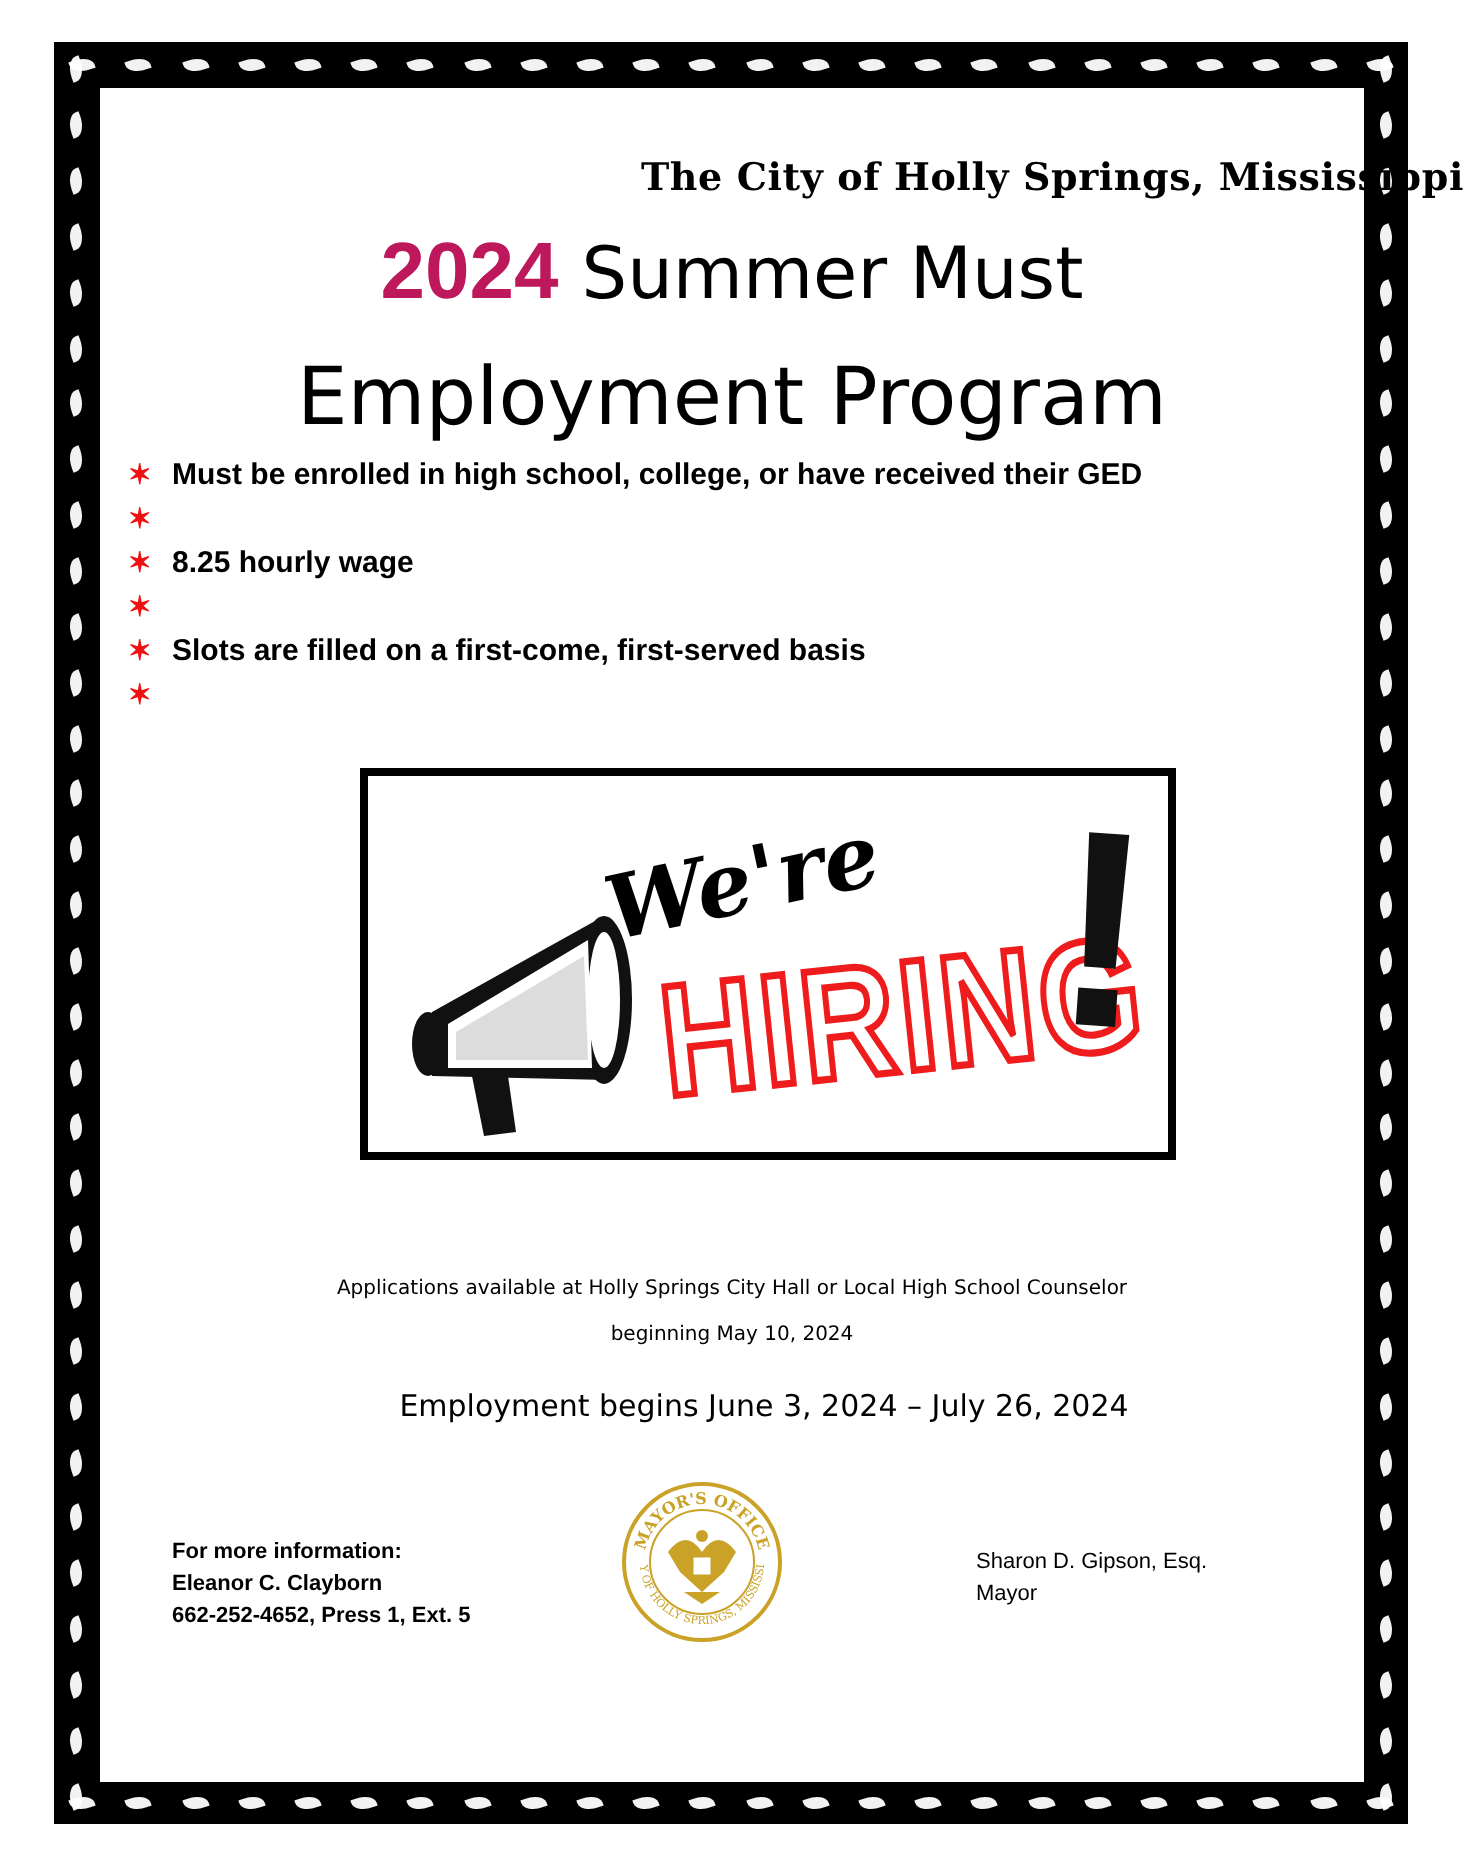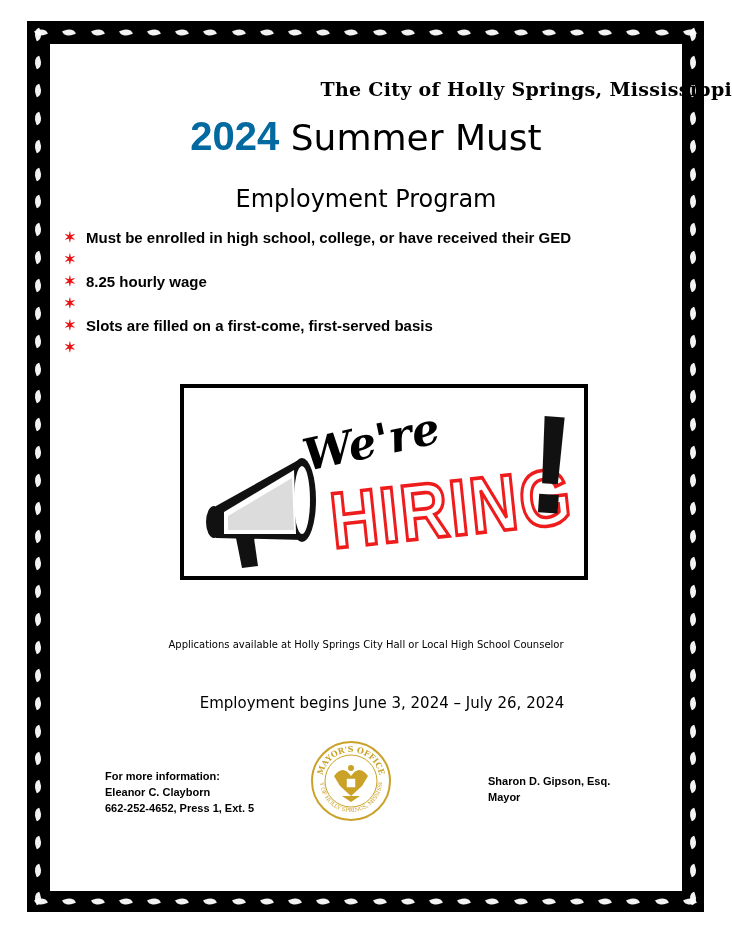--- a/index.html
+++ b/index.html
@@ -8,31 +8,31 @@
   .vine-h, .vine-v { position:absolute; }
   .vine-h { left:0; right:0; height:22px; display:flex; align-items:center; justify-content:space-around; overflow:hidden; }
   .vine-h.top { top:0; } .vine-h.bottom { bottom:0; }
   .vine-v { top:0; bottom:0; width:22px; display:flex; flex-direction:column; align-items:center; justify-content:space-around; overflow:hidden; }
   .vine-v.left { left:0; } .vine-v.right { right:0; }
   .leaf { width:12px; height:7px; background:#fff; border-radius:0 80% 0 80%; transform:rotate(-20deg); opacity:0.95; }
   .vine-v .leaf { transform:rotate(70deg); }
   .inner { position:absolute; left:50px; top:44px; width:632px; height:847px; background:#fff; }
   .city { position:absolute; left:0; right:0; top:78px; text-align:right; font-family:"DejaVu Serif", serif; font-weight:bold; font-size:19px; letter-spacing:0.3px; }
   .title1 { position:absolute; left:0; right:0; top:112px; text-align:center; font-size:36px; line-height:48px; }
-  .year { color:#0369a1; font-weight:bold; font-family:"Liberation Sans", sans-serif; font-size:40px; }
-  .title2 { position:absolute; left:0; right:0; top:175px; text-align:center; font-size:24px; line-height:48px; }
+  .year { color:#be185d; font-weight:bold; font-family:"Liberation Sans", sans-serif; font-size:40px; }
+  .title2 { position:absolute; left:0; right:0; top:175px; text-align:center; font-size:40px; line-height:48px; }
   .bullets { position:absolute; left:64px; top:226px; margin:0; padding:0; list-style:none; }
   .bullets li { display:flex; align-items:center; height:22px; font-size:15px; font-weight:bold; font-family:"Liberation Sans", sans-serif; }
   .bullets .star { color:#e11; width:22px; font-size:14px; }
   .hire { position:absolute; left:180px; top:384px; width:408px; height:196px; border:4px solid #000; box-sizing:border-box; background:#fff; }
   .hire svg { position:absolute; left:0; top:0; }
   .apply { position:absolute; left:0; right:0; top:633px; text-align:center; font-size:10px; line-height:23px; }
   .dates { position:absolute; left:0; right:0; top:694px; text-align:center; font-size:15px;padding-left:32px; }
-  .contact { position:absolute; left:86px; top:768px; font-family:"Liberation Sans", sans-serif; font-weight:bold; font-size:11px; line-height:16px;margin-left:19px; }
-  .mayor { position:absolute; left:488px; top:773px; font-family:"Liberation Sans", sans-serif; font-weight:bold; font-size:11px; line-height:16px; }
+  .contact { position:absolute; left:86px; top:768px; font-family:"Liberation Sans", sans-serif; font-weight:bold; font-size:11px; line-height:16px; }
+  .mayor { position:absolute; left:488px; top:773px; font-family:"Liberation Sans", sans-serif; font-weight:normal; font-size:11px; line-height:16px; }
   .seal { position:absolute; left:310px; top:740px; }
 </style>
 </head>
 <body>
 
 <div class="frame">
   <div class="vine-h top">
     <span class="leaf"></span>
       <span class="leaf"></span>
       <span class="leaf"></span>
@@ -199,20 +199,21 @@
     <ellipse cx="118" cy="112" rx="8" ry="34" fill="#fff"></ellipse>
     <polygon points="44,128 108,90 110,142 44,142" fill="#111" opacity="0.15"></polygon>
   </svg>
   <div style="position:absolute;left:118px;top:28px;font-family:'DejaVu Serif',serif;font-style:italic;font-weight:bold;font-size:44px;transform:rotate(-12deg);">We're</div>
   <div style="position:absolute;left:146px;top:82px;font-family:'Liberation Sans',sans-serif;font-weight:bold;font-size:66px;letter-spacing:2px;color:#fff;-webkit-text-stroke:3px #ee1c1c;transform:rotate(-6deg) scaleY(1.2);">HIRING</div>
   <div style="position:absolute;left:344px;top:2px;font-family:'Liberation Sans',sans-serif;font-weight:bold;font-size:140px;line-height:150px;color:#111;transform:rotate(4deg);">!</div>
 </div>
 
 <div class="apply">
   <div>Applications available at Holly Springs City Hall or Local High School Counselor</div>
+  <div>beginning May 10, 2024</div>
 </div>
 <div class="dates">Employment begins June 3, 2024 – July 26, 2024</div>
 
 <div class="contact">
   <div>For more information:</div>
   <div>Eleanor C. Clayborn</div>
   <div>662-252-4652, Press 1, Ext. 5</div>
 </div>
 
 <svg class="seal" width="82" height="82" viewBox="0 0 82 82">

